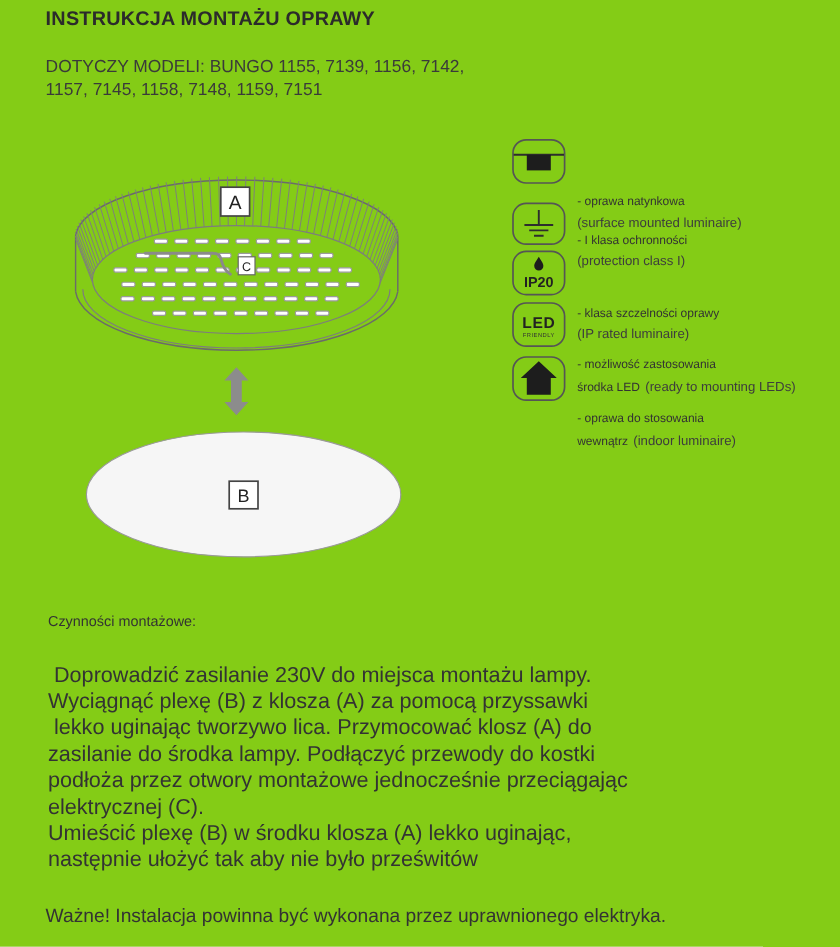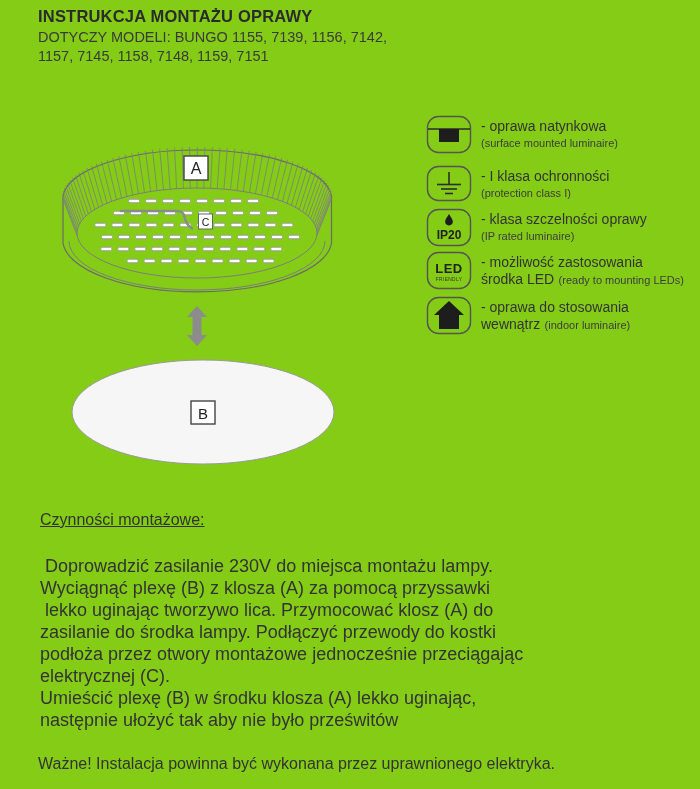--- a/index.html
+++ b/index.html
@@ -5,46 +5,46 @@
   html,body{margin:0;padding:0;background:#e8e8e8;}
   .page{
     position:relative; width:700px; height:789px; background:#84cc16;
     font-family:"Liberation Sans", sans-serif; color:#333; overflow:hidden;
     margin:0 auto;
     padding-left:36px;
   }
   
   .header{position:absolute; left:38px; top:7px;}
   .title{font-size:16.5px; font-weight:bold; color:#2b2b2b; letter-spacing:.2px;}
-  .subtitle{font-size:14.5px; color:#3a3a3a; line-height:18.5px; margin-top:2px;}
+  .subtitle{font-size:14.5px; color:#3a3a3a; line-height:18.5px; margin-top:21px;}
   
   svg.diagram{position:absolute; left:30px; top:140px;}
   .lamp-line{stroke:#6b6b6b; stroke-width:1.2; fill:none;}
   .lamp-thin{stroke:#7d7d7d; stroke-width:1; fill:none;}
   #hatch-lines line{stroke:#7d7d7d; stroke-width:.8;}
   #perforation rect{fill:#ffffff; stroke:#9a9a9a; stroke-width:1;}
   .label-box{fill:#ffffff; stroke:#444; stroke-width:1.4;}
   .label-box-small{fill:#ffffff; stroke:#666; stroke-width:1;}
   .label-txt{fill:#222; font-family:"Liberation Sans",sans-serif; text-anchor:middle;}
   
   .legend{position:absolute; left:426px; top:115px; width:270px;}
   .legend-row{position:absolute; left:0; display:flex; gap:9px; align-items:flex-start;}
   .legend-row svg{flex:0 0 auto;}
   .legend-text{padding-top:3px; line-height:16.5px;}
-  .lbl-pl{font-size:14px; color:#333;}
+  .lbl-pl{font-size:10px; color:#333;margin-top:43px;}
   .lbl-en{font-size:11px; color:#3d3d3d;}
   .icon-frame{fill:none; stroke:#555; stroke-width:1.4;}
   .icon-stroke{stroke:#2d2d2d; stroke-width:1.6; fill:none;}
   .icon-fill{fill:#1d1d1d;}
   .badge-big{font:bold 12px "Liberation Sans",sans-serif; fill:#222; text-anchor:middle;}
   .badge-led{font:bold 13px "Liberation Sans",sans-serif; fill:#222; text-anchor:middle; letter-spacing:.5px;}
   .badge-sub{font:4.8px "Liberation Sans",sans-serif; fill:#333; text-anchor:middle; letter-spacing:.4px;}
   
   .instructions{position:absolute; left:40px; top:511px;}
-  .instructions-heading{font-size:16px; color:#333;text-decoration:underline;}
+  .instructions-heading{font-size:12px; color:#333;}
   .instructions-body{margin-top:26px;}
   .instr-line{font-size:18px; line-height:22px; white-space:pre; color:#333;}
   .warning{position:absolute; left:38px; top:755px; font-size:16px; color:#333;}
 </style>
 </head>
 <body>
 
 <div class="page">
 
   <div class="header">
@@ -221,21 +221,21 @@
         <rect class="icon-frame" x="1.5" y="1.5" width="43" height="36" rx="11"></rect>
         <line class="icon-stroke" x1="2" y1="14" x2="44" y2="14"></line>
         <rect class="icon-fill" x="13" y="14" width="20" height="13"></rect>
       </svg>
       <div class="legend-text">
         <div class="lbl-pl">- oprawa natynkowa</div>
         <div class="lbl-en">(surface mounted luminaire)</div>
       </div>
     </div>
 
-    <div class="legend-row" style="top:50px;">
+    <div class="legend-row" style="top:32px;align-items:center;">
       <svg width="46" height="38" viewBox="0 0 46 38">
         <rect class="icon-frame" x="1.5" y="1.5" width="43" height="34" rx="11"></rect>
         <line class="icon-stroke" x1="23" y1="7" x2="23" y2="19.5"></line>
         <line class="icon-stroke" x1="11" y1="19.5" x2="35" y2="19.5"></line>
         <line class="icon-stroke" x1="15" y1="24" x2="31" y2="24"></line>
         <line class="icon-stroke" x1="19" y1="28.5" x2="27" y2="28.5"></line>
       </svg>
       <div class="legend-text">
         <div class="lbl-pl">- I klasa ochronności</div>
         <div class="lbl-en">(protection class I)</div>

